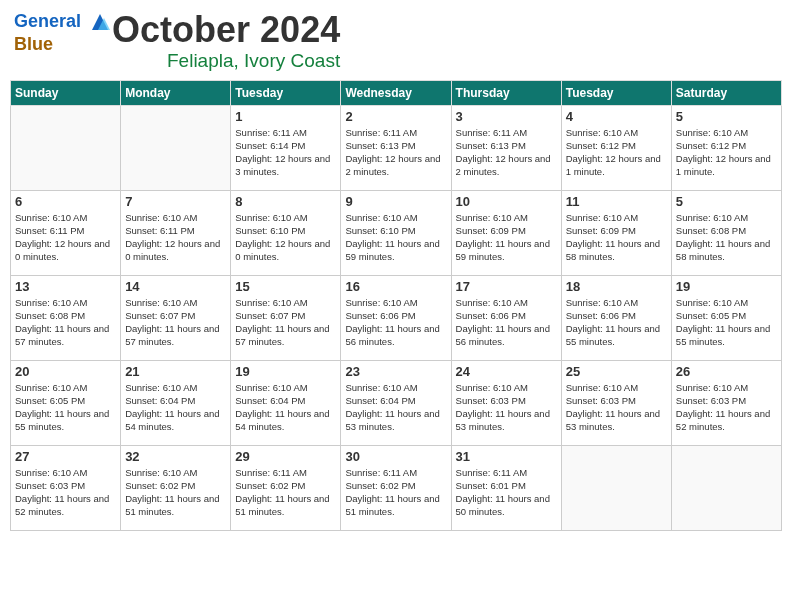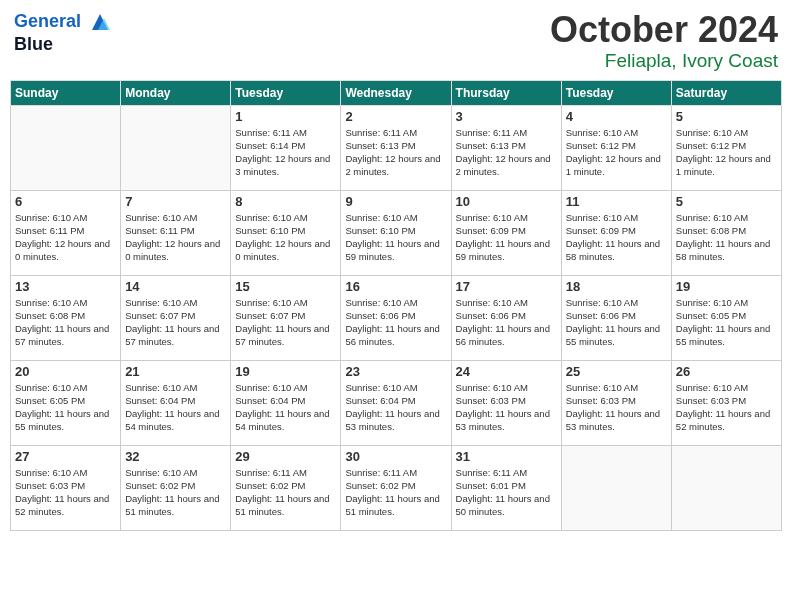--- a/index.html
+++ b/index.html
@@ -5,21 +5,21 @@
     * { box-sizing: border-box; margin: 0; padding: 0; }
     body {
       font-family: Arial, sans-serif;
       background: #fff;
       width: 792px;
       min-height: 612px;
       padding: 10px;
     }
     .header {
       display: flex;
-      justify-content: space-between;
+      justify-content: flex-start;
       align-items: flex-start;
       margin-bottom: 8px;
       padding: 0 4px;
     }
     .logo {
       display: flex;
       align-items: center;
       gap: 0;
     }
     .title-area {
@@ -81,21 +81,21 @@
     <div>
       <div style="display:flex;align-items:center;">
         <div style="font-size:18px;font-weight:bold;color:#333;line-height:1.2;">
           <span style="color:#1565c0;">General</span>
           <svg width="24" height="24" viewBox="0 0 24 24" style="vertical-align:middle;margin-left:2px;">
             <polygon points="4,20 12,4 20,20" fill="#1565c0"></polygon>
             <polygon points="10,20 16,8 22,20" fill="#4fc3f7" opacity="0.7"></polygon>
           </svg>
         </div>
       </div>
-      <div style="font-size:18px;font-weight:bold;color:#0f172a;">Blue</div>
+      <div style="font-size:18px;font-weight:bold;color:#a16207;">Blue</div>
     </div>
   </div>
   <div class="title-area">
     <div class="month-title">October 2024</div>
     <div class="location">Feliapla, Ivory Coast</div>
   </div>
 </div>
 
 <table>
   <thead>

